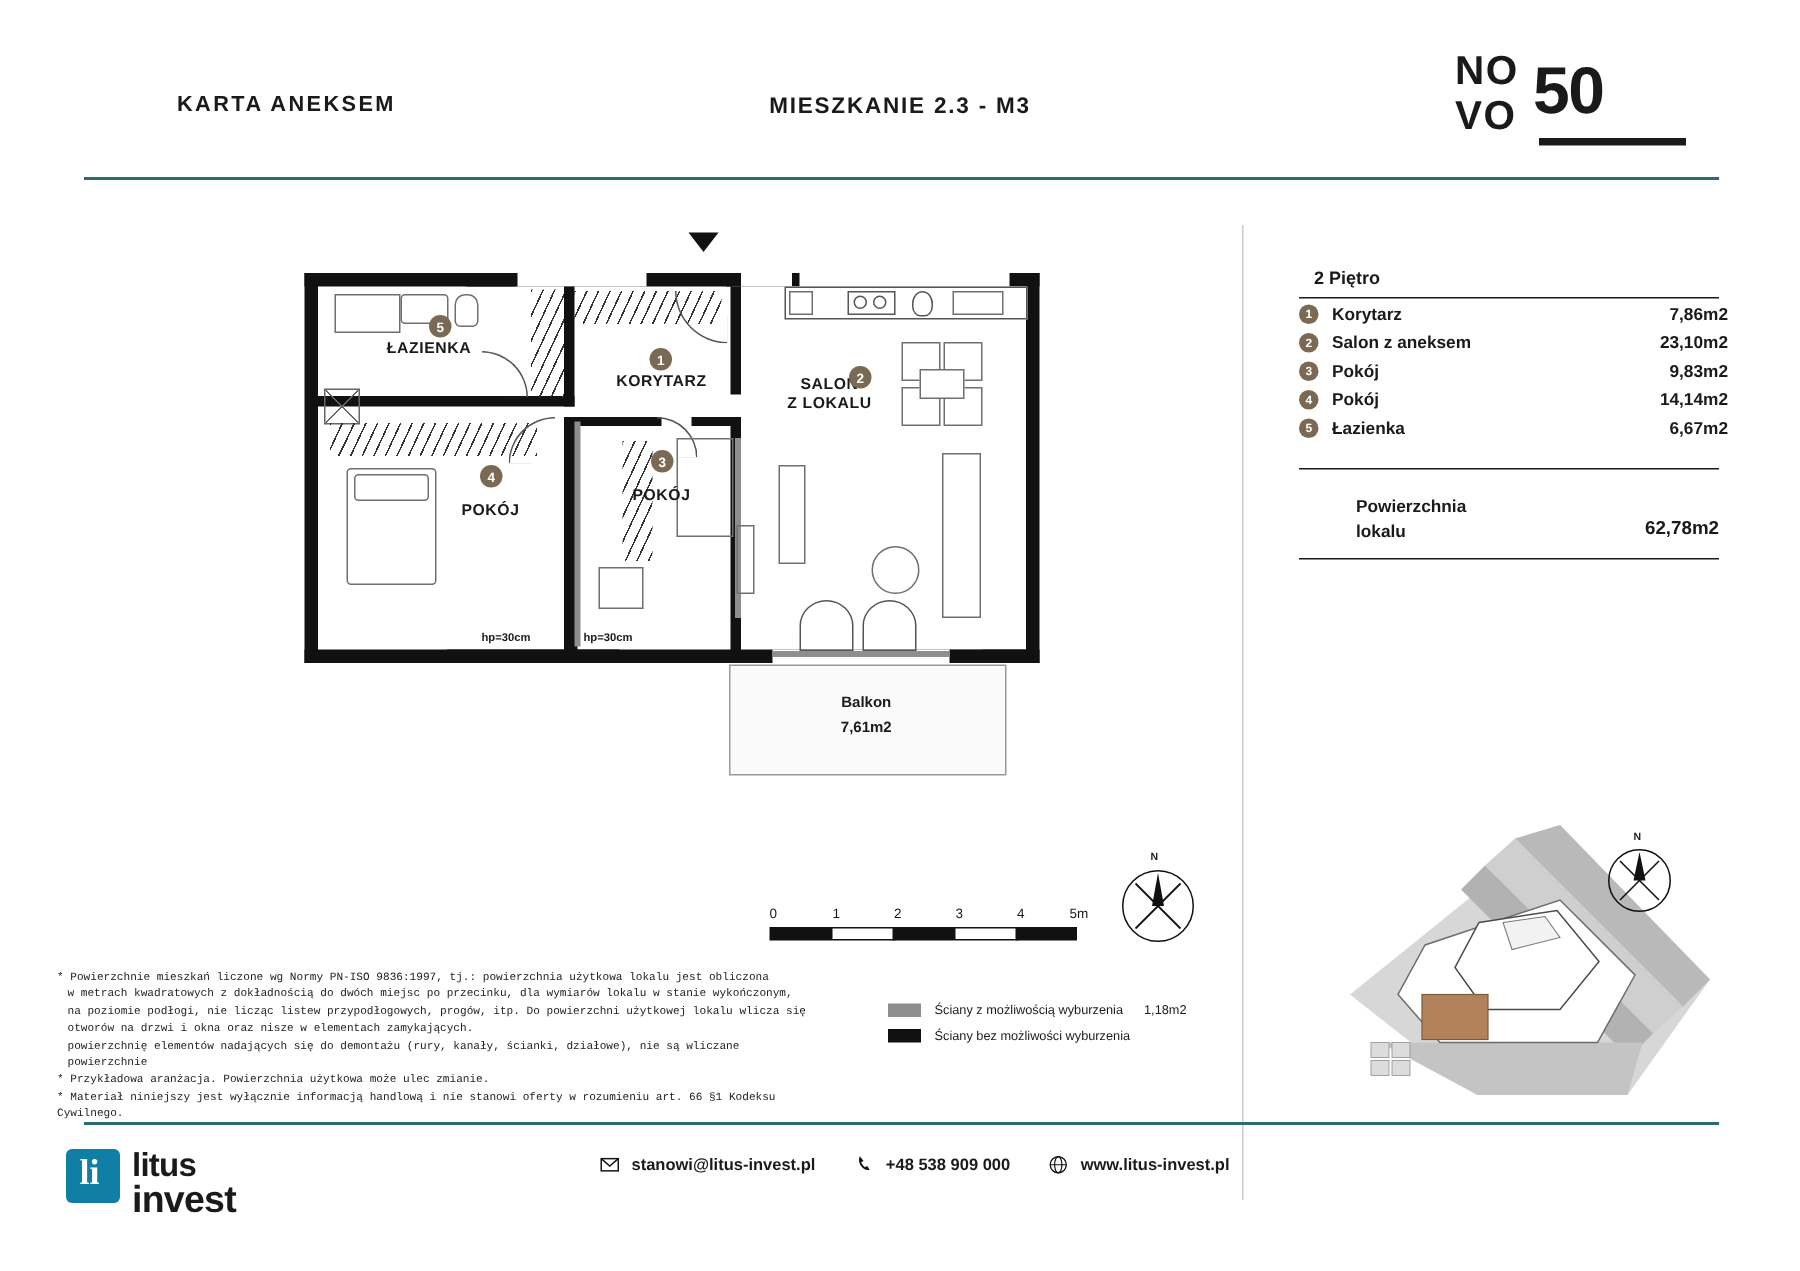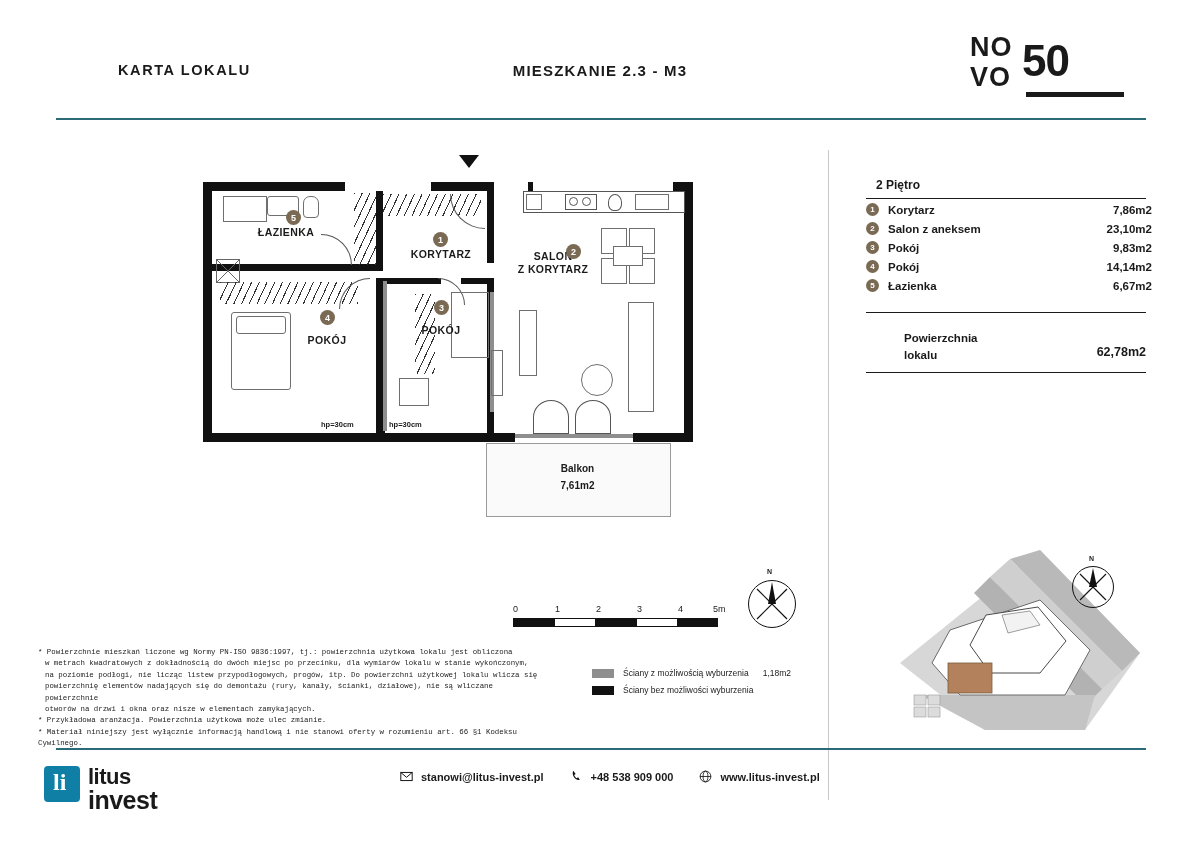--- a/index.html
+++ b/index.html
@@ -131,21 +131,21 @@
   .litus .w2{position:absolute;left:44px;top:24px;font-size:25px;font-weight:bold;letter-spacing:-.5px;}
   .contact{position:absolute;left:400px;top:770px;display:flex;align-items:center;gap:26px;font-size:11px;font-weight:bold;}
   .contact .it{display:flex;align-items:center;gap:8px;}
   .ic{width:13px;height:13px;display:inline-block;}
 </style>
 </head>
 <body>
 
 <div class="page">
 
-  <div class="hdr-left">KARTA LOKALU</div>
+  <div class="hdr-left">KARTA ANEKSEM</div>
   <div class="hdr-center">MIESZKANIE 2.3 - M3</div>
   <div class="hdr-rule"></div>
 
   <div class="logo">
     <div class="no">NO</div>
     <div class="vo">VO</div>
     <div class="thirty">50</div>
     <div class="bar"></div>
   </div>
 
@@ -274,21 +274,21 @@
 
     <div class="thin" style="left:425px;top:120px;width:24px;height:108px;"></div>
     <div class="thin" style="left:378px;top:182px;width:30px;height:30px;border-radius:50%;"></div>
     <div class="thin" style="left:316px;top:128px;width:16px;height:64px;"></div>
 
     <div style="position:absolute;left:330px;top:218px;width:34px;height:32px;border:1px solid #555;border-radius:50% 50% 0 0;"></div>
     <div style="position:absolute;left:372px;top:218px;width:34px;height:32px;border:1px solid #555;border-radius:50% 50% 0 0;"></div>
 
     <div class="lbl" style="left:300px;top:68px;width:100px;line-height:13px;">
       <div>SALON</div>
-      <div>Z KORYTARZ</div>
+      <div>Z LOKALU</div>
     </div>
     <div class="marker" style="left:363px;top:62px;">2</div>
   </div>
 
   <div class="balcony"></div>
   <div class="balcony-lbl">
     <div>Balkon</div>
     <div>7,61m2</div>
   </div>
 
@@ -327,22 +327,22 @@
     <div class="legend-row">
       <div class="sw black"></div>
       <div>Ściany bez możliwości wyburzenia</div>
     </div>
   </div>
 
   <div class="notes">
     <p>* Powierzchnie mieszkań liczone wg Normy PN-ISO 9836:1997, tj.: powierzchnia użytkowa lokalu jest obliczona</p>
     <p class="ind">w metrach kwadratowych z dokładnością do dwóch miejsc po przecinku, dla wymiarów lokalu w stanie wykończonym,</p>
     <p class="ind">na poziomie podłogi, nie licząc listew przypodłogowych, progów, itp. Do powierzchni użytkowej lokalu wlicza się</p>
+    <p class="ind">otworów na drzwi i okna oraz nisze w elementach zamykających.</p>
     <p class="ind">powierzchnię elementów nadających się do demontażu (rury, kanały, ścianki, działowe), nie są wliczane powierzchnie</p>
-    <p class="ind">otworów na drzwi i okna oraz nisze w elementach zamykających.</p>
     <p>* Przykładowa aranżacja. Powierzchnia użytkowa może ulec zmianie.</p>
     <p>* Materiał niniejszy jest wyłącznie informacją handlową i nie stanowi oferty w rozumieniu art. 66 §1 Kodeksu Cywilnego.</p>
   </div>
 
   <div class="sitemap">
     <svg width="260" height="200" viewBox="0 0 260 200">
       <polygon points="150,5 250,108 195,185 95,185 10,118" fill="#d7d7d7" stroke="none"></polygon>
       <polygon points="150,5 250,108 232,126 120,14" fill="#b9b9b9"></polygon>
       <polygon points="120,14 232,126 212,144 100,32" fill="#cfcfcf"></polygon>
       <polygon points="100,32 212,144 196,160 84,48" fill="#b2b2b2"></polygon>

